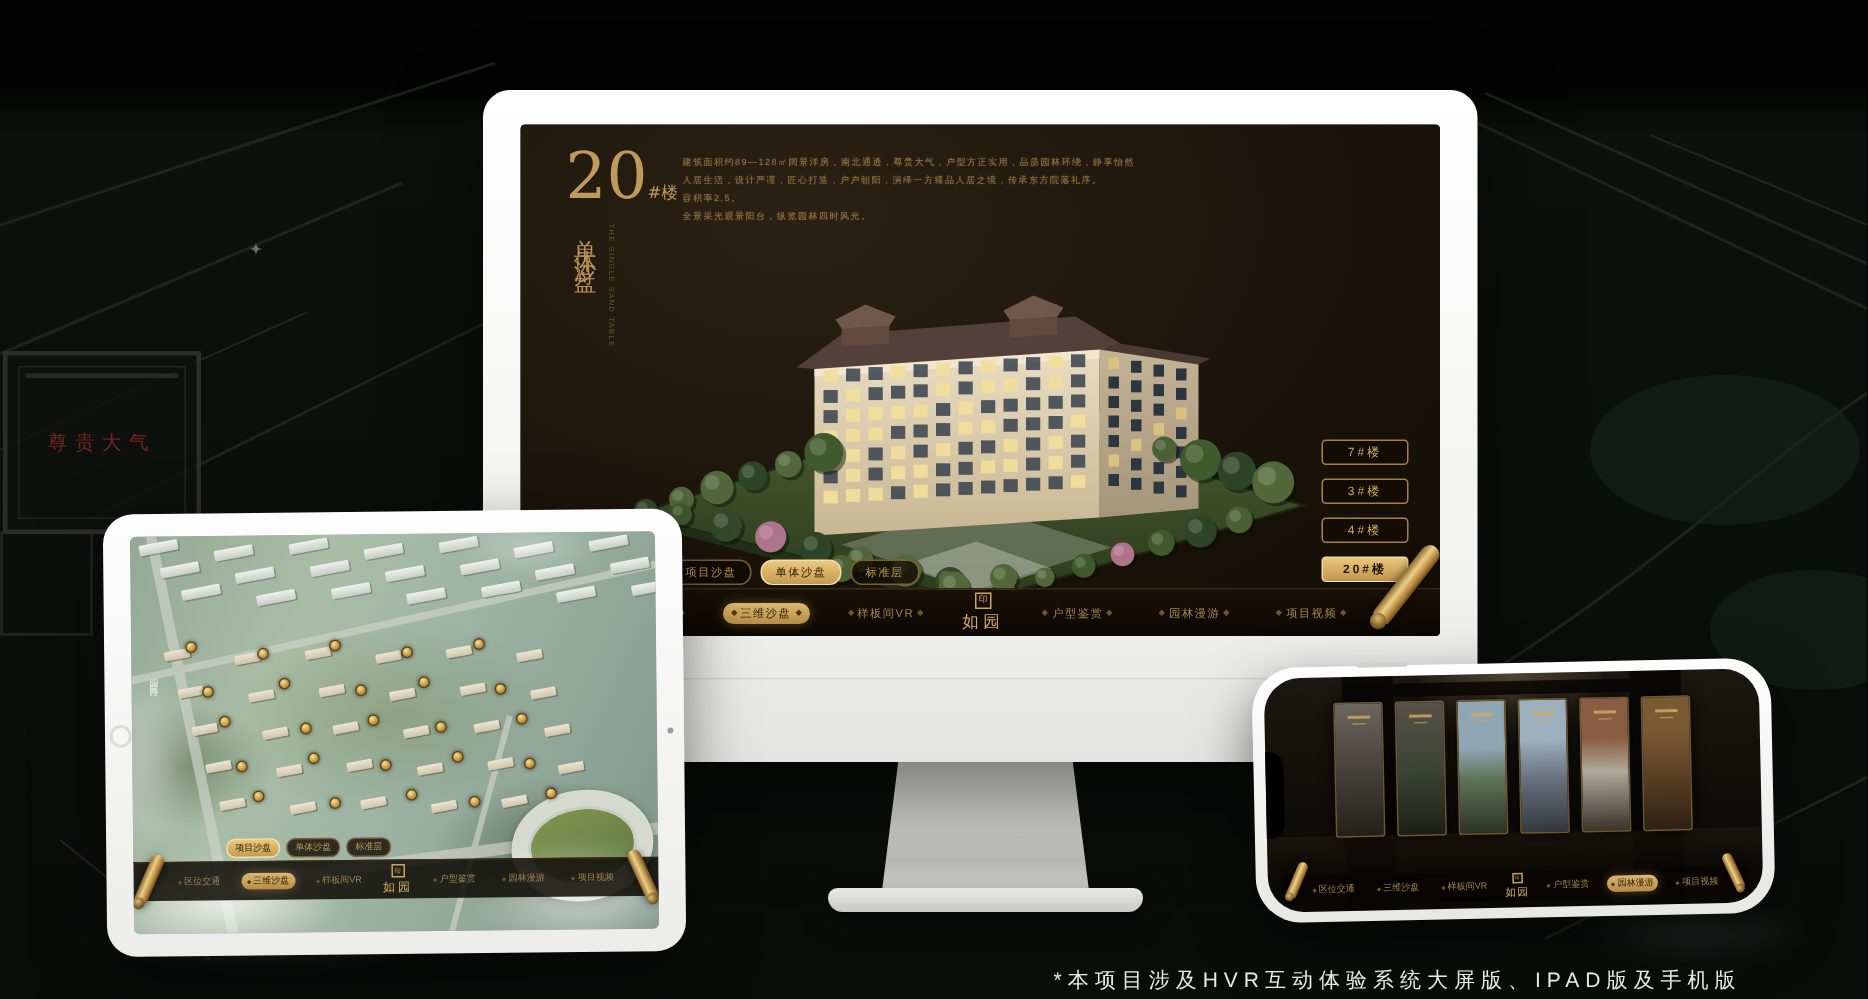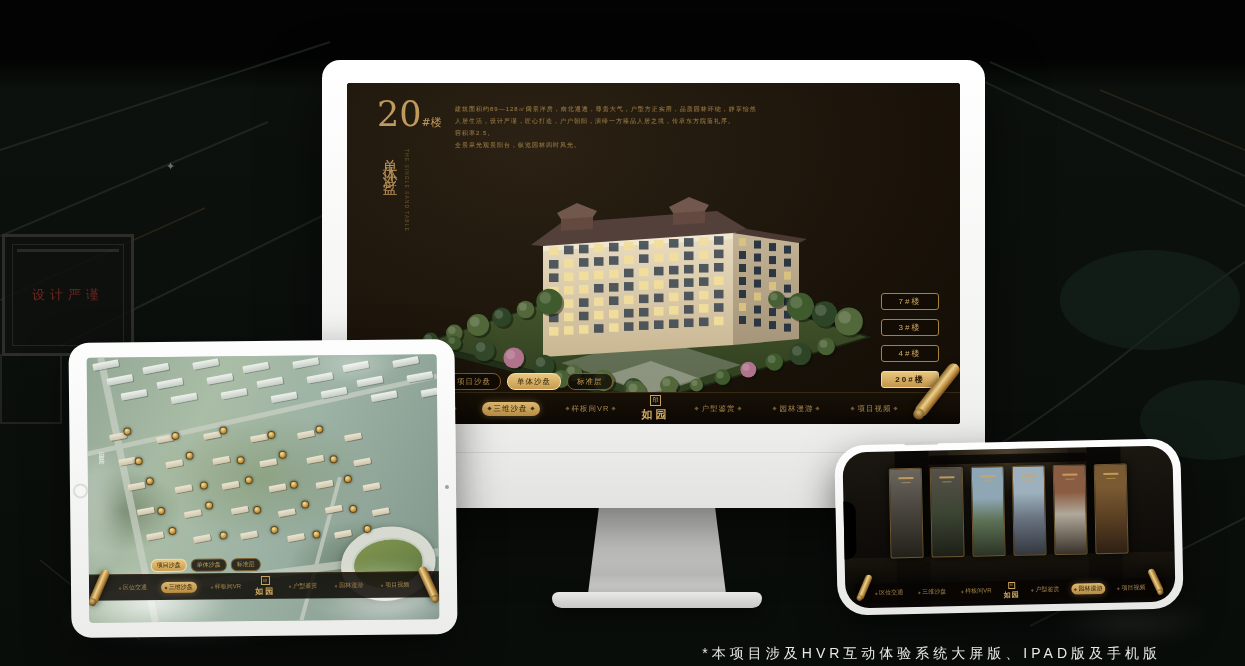--- a/index.html
+++ b/index.html
@@ -32,21 +32,21 @@
               box-shadow:0 7px 16px rgba(0,0,0,.55);}
   .monitor{position:absolute;left:322px;top:60px;width:663px;height:448px;border-radius:18px;
            background:linear-gradient(180deg,#ffffff,#f2f2f1 72%,#e3e3e2);
            box-shadow:0 24px 60px rgba(0,0,0,.55);}
   .m-chinline{position:absolute;left:0;right:0;top:392px;height:1px;background:#d6d6d4;}
   .m-screen{position:absolute;left:25px;top:23px;width:613px;height:341px;background:#060504;border-radius:3px;overflow:hidden;}
   
   .app{position:absolute;inset:0;}
   .app-md{background:radial-gradient(130% 150% at 30% 18%,#2b2114 0%,#181108 55%,#0e0a06 100%);}
   .bn-block{position:absolute;left:30px;top:14px;color:#c09a5c;font-family:"DejaVu Serif",serif;}
-  .bn-num{font-size:35px;line-height:1;}
+  .bn-num{font-size:43px;line-height:1;}
   .bn-suf{font-size:11px;}
   .vtitle{position:absolute;left:33px;top:64px;writing-mode:vertical-rl;font-family:"DejaVu Serif",serif;
           font-size:15px;letter-spacing:7px;color:#bb945a;}
   .vcap{position:absolute;left:57px;top:66px;writing-mode:vertical-rl;font-size:5px;letter-spacing:1px;color:#7c6337;opacity:.8;}
   .desc{position:absolute;left:108px;top:20px;width:352px;color:#8f7240;font-size:6px;line-height:12px;letter-spacing:1px;}
   .desc div{white-space:nowrap;overflow:hidden;text-shadow:0 0 1px rgba(143,114,64,.6);}
   .model-viewport{position:absolute;left:64px;top:64px;width:470px;height:262px;}
   .floor-col{position:absolute;left:534px;top:210px;width:58px;display:flex;flex-direction:column;gap:9px;}
   .floor-btn{height:15px;border:1px solid #a8813f;border-radius:3px;color:#d2a95e;background:rgba(18,12,5,.85);
              font-size:8px;display:flex;align-items:center;justify-content:center;letter-spacing:2px;}
@@ -60,21 +60,21 @@
           background:linear-gradient(180deg,#191107,#0b0703);border-top:1px solid #362a15;}
   .devnav.md{height:31px;gap:20px;}
   .nav-item{display:flex;align-items:center;gap:3px;color:#a3864e;font-size:7.5px;letter-spacing:1px;
             padding:2px 6px;white-space:nowrap;}
   .nav-item.active{background:linear-gradient(180deg,#ddb870,#b78c44);border-radius:9px;color:#2c1d07;
                    box-shadow:0 0 7px rgba(222,184,112,.35);}
   .orn{width:3px;height:3px;background:#6e5730;transform:rotate(45deg);flex:none;}
   .nav-item.active .orn{background:#4a350f;}
   .logo{display:flex;flex-direction:column;align-items:center;gap:1px;color:#d3ac63;}
   .logo .seal{width:9px;height:9px;border:1px solid #c8a45e;font-size:6px;line-height:9px;text-align:center;color:#d8b46c;}
-  .logo .lname{font-family:"DejaVu Serif",serif;font-size:11px;letter-spacing:3px;font-weight:bold;}
+  .logo .lname{font-family:"DejaVu Serif",serif;font-size:11px;letter-spacing:3px;}
   .scroll-orn{position:absolute;width:13px;height:64px;border-radius:7px;
               background:linear-gradient(90deg,#8a6428,#ecd08a 40%,#b8883d 75%,#6e4c1d);
               box-shadow:0 2px 6px rgba(0,0,0,.6);}
   .scroll-orn::after{content:"";position:absolute;left:1px;bottom:-4px;width:11px;height:11px;border-radius:50%;
               background:radial-gradient(circle at 40% 38%,#dcba70,#6b4a1c 70%);}
   .md-scroll{right:16px;bottom:2px;transform:rotate(38deg);z-index:5;}
   
   .ipad{position:absolute;left:70px;top:341px;width:386px;height:295px;border-radius:20px;
         background:linear-gradient(180deg,#fdfdfd,#ececeb);box-shadow:0 16px 44px rgba(0,0,0,.5);
         transform:rotate(-.6deg);}
@@ -174,21 +174,21 @@
         <path d="M1100,90 L1245,150"></path>
     </g>
     <g fill="#16241c" opacity=".6">
       <ellipse cx="1150" cy="300" rx="90" ry="50"></ellipse>
         <ellipse cx="1210" cy="420" rx="70" ry="40"></ellipse>
     </g>
   </svg>
   <div class="plaque">
     <div class="plaque-sub"></div>
     <div class="plaque-inner">
-      <span class="plaque-text">设计严谨</span>
+      <span class="plaque-text">尊贵大气</span>
     </div>
   </div>
   <div class="small-frame"></div>
   <div class="compass">✦</div>
   <div class="smudge s1"></div>
   <div class="smudge s2"></div>
 
   <div class="stand-neck"></div>
   <div class="stand-base"></div>
   <div class="monitor">

